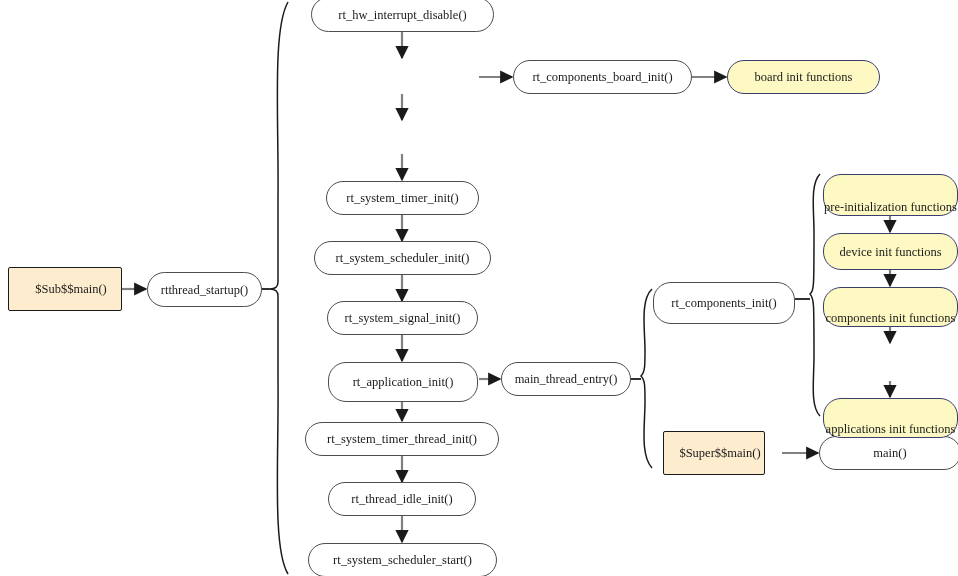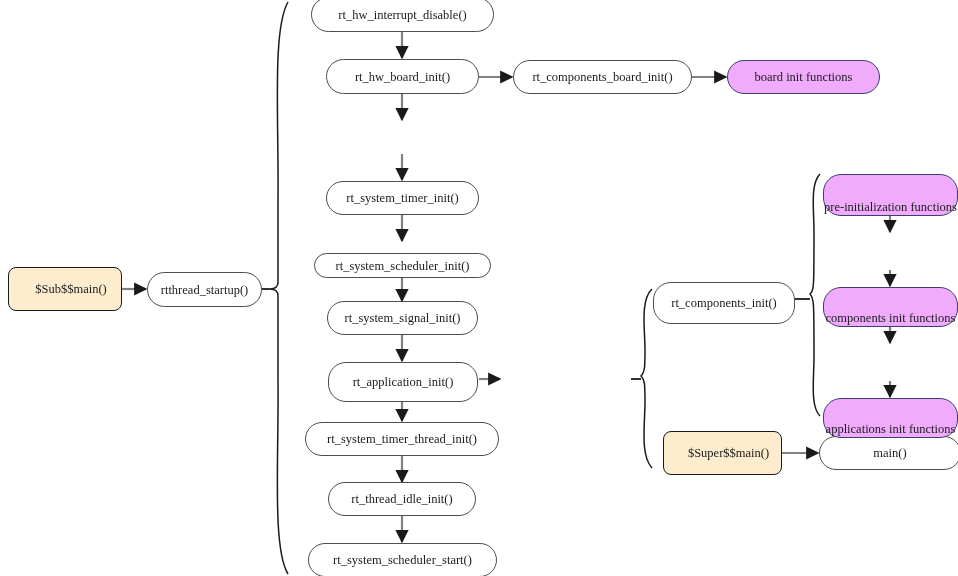--- a/index.html
+++ b/index.html
@@ -9,22 +9,22 @@
 
   svg.wires{position:absolute;left:0;top:0;width:958px;height:576px;
             pointer-events:none;}
 
   .node{position:absolute;box-sizing:border-box;
         display:flex;align-items:center;justify-content:center;
         text-align:center;line-height:1.12;
         color:#1b1b1b;font-size:12.5px;
         background:#ffffff;border:1.3px solid #4d4d4d;
         border-radius:18px;}
-  .node.blue{background:#f0abfc;border:1.4px solid #3a3f6e;}
-  .node.cream{background:#fdeccd;border:1.4px solid #1a1a1a;border-radius:8px;padding-left:12px;}
+  .node.blue{background:#fef9c3;border:1.4px solid #3a3f6e;}
+  .node.cream{background:#fdeccd;border:1.4px solid #1a1a1a;border-radius:2px;padding-left:12px;}
   .node.two-line{line-height:1.2;align-items:flex-end;}
 </style>
 </head>
 <body>
 
 <div id="canvas">
 
   <svg class="wires" viewBox="0 0 958 576">
     <defs>
       <marker id="ah" viewBox="0 0 10 10" refX="9" refY="5" markerWidth="6" markerHeight="6" orient="auto-start-reverse">
@@ -93,30 +93,27 @@
   </div>
 
   <div class="node" style="left:147px;top:272px;width:115px;height:35px;">
     <span>rtthread_startup()</span>
   </div>
 
   <div class="node" style="left:311px;top:-3px;width:183px;height:35px;">
     <span>rt_hw_interrupt_disable()</span>
   </div>
 
-  <div class="node" style="left:326px;top:59px;width:153px;height:35px;">
-    <span>rt_hw_board_init()</span>
-  </div>
 
 
   <div class="node" style="left:326px;top:181px;width:153px;height:34px;">
     <span>rt_system_timer_init()</span>
   </div>
 
-  <div class="node" style="left:314px;top:241px;width:177px;height:25px;margin-top:12px;">
+  <div class="node" style="left:314px;top:241px;width:177px;height:34px;">
     <span>rt_system_scheduler_init()</span>
   </div>
 
   <div class="node" style="left:327px;top:301px;width:151px;height:34px;">
     <span>rt_system_signal_init()</span>
   </div>
 
   <div class="node" style="left:328px;top:362px;width:150px;height:40px;">
     <span>rt_application_init()</span>
   </div>
@@ -134,37 +131,43 @@
   </div>
 
   <div class="node" style="left:513px;top:60px;width:179px;height:34px;">
     <span>rt_components_board_init()</span>
   </div>
 
   <div class="node blue" style="left:727px;top:60px;width:153px;height:34px;">
     <span>board init functions</span>
   </div>
 
+  <div class="node" style="left:501px;top:362px;width:130px;height:34px;">
+    <span>main_thread_entry()</span>
+  </div>
 
   <div class="node" style="left:653px;top:282px;width:142px;height:42px;">
     <span>rt_components_init()</span>
   </div>
 
-  <div class="node cream" style="left:663px;top:431px;width:119px;height:44px;">
+  <div class="node cream" style="left:663px;top:431px;width:102px;height:44px;">
     <span>$Super$$main()</span>
   </div>
 
   <div class="node" style="left:819px;top:436px;width:142px;height:34px;">
     <span>main()</span>
   </div>
 
   <div class="node blue two-line" style="left:823px;top:174px;width:135px;height:42px;">
     <span>pre-initialization functions</span>
   </div>
 
+  <div class="node blue" style="left:823px;top:233px;width:135px;height:37px;">
+    <span>device init functions</span>
+  </div>
 
   <div class="node blue two-line" style="left:823px;top:287px;width:135px;height:40px;">
     <span>components init functions</span>
   </div>
 
 
   <div class="node blue two-line" style="left:823px;top:398px;width:135px;height:40px;">
     <span>applications init functions</span>
   </div>
 

